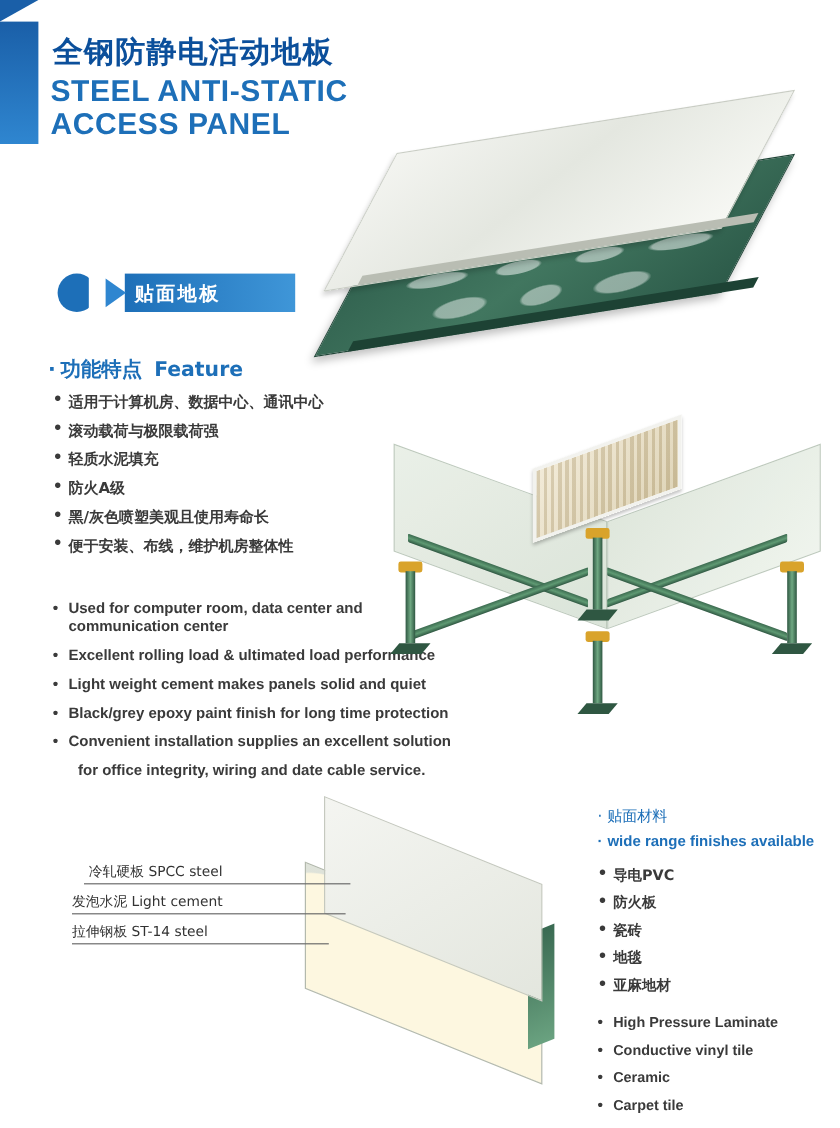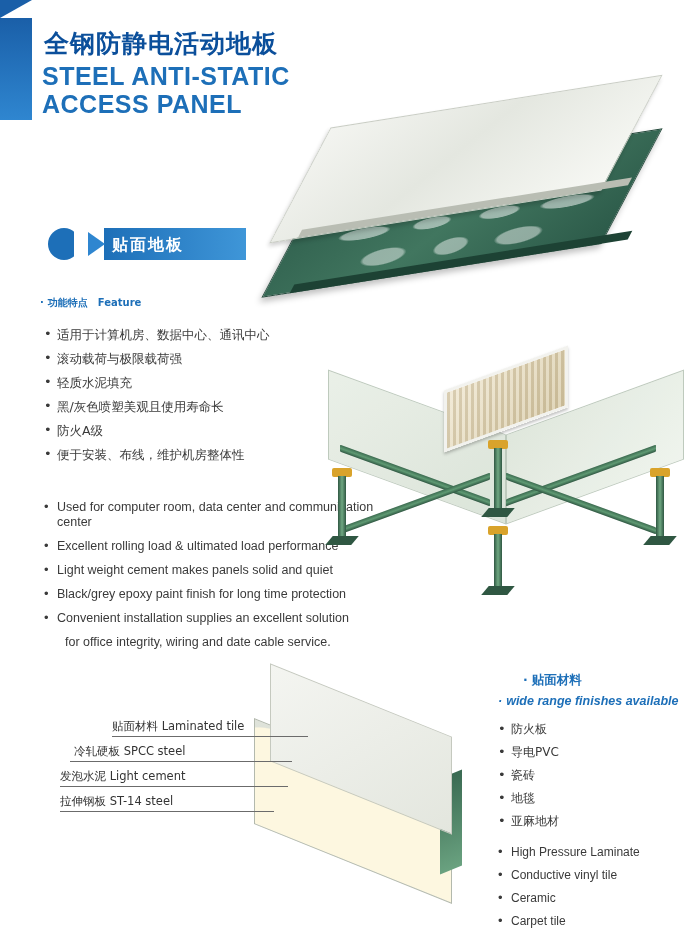--- a/index.html
+++ b/index.html
@@ -177,33 +177,34 @@
     font-weight: bold;
     letter-spacing: 2px;
     font-family: "DejaVu Sans", "Liberation Sans", sans-serif;
   }
 
   
   .feature-heading {
     position: absolute;
     left: 40px;
     top: 296px;
-    font-size: 10px;
+    font-size: 17px;
     font-weight: bold;
     color: #1d6fb8;
     font-family: "DejaVu Sans", "Liberation Sans", sans-serif;
   }
   .feature-heading .dot-lead { color: #1d6fb8; margin-right: 4px; }
   .feature-heading .en { margin-left: 10px; }
 
   
   ul.bullets {
     list-style: none;
     margin: 0;
     padding: 0;
+    font-weight: bold;
   }
   ul.bullets li {
     position: relative;
     padding-left: 13px;
     margin-bottom: 9px;
     font-size: 12.5px;
     color: #3a3a3a;
     line-height: 15px;
   }
   ul.bullets li:before {
@@ -378,32 +379,30 @@
 
   
   .finishes {
     position: absolute;
     left: 498px;
     top: 672px;
     width: 200px;
   }
   .finishes-title-cn {
     font-size: 12.5px;
-    font-weight: bold;
+    font-weight: normal;
     color: #1d6fb8;
     margin-bottom: 5px;
     font-family: "DejaVu Sans", "Liberation Sans", sans-serif;
-    margin-left: 25px;
   }
   .finishes-title-en {
     font-size: 12.5px;
     font-weight: bold;
     color: #1d6fb8;
     margin-bottom: 14px;
-    font-style: italic;
   }
   .finishes ul.bullets li { margin-bottom: 8px; font-size: 12px; }
   .finishes .cn-list { margin-bottom: 16px; font-family: "DejaVu Sans", "Liberation Sans", sans-serif; }
   .lead-dot { margin-right: 4px; }
 </style>
 </head>
 <body>
 
 <div class="header">
   <div class="header-accent"></div>
@@ -432,22 +431,22 @@
 
 <div class="feature-heading">
   <span class="dot-lead">·</span><span>功能特点</span><span class="en">Feature</span>
 </div>
 
 <div class="list-cn">
   <ul class="bullets">
     <li>适用于计算机房、数据中心、通讯中心</li>
     <li>滚动载荷与极限载荷强</li>
     <li>轻质水泥填充</li>
+    <li>防火A级</li>
     <li>黑/灰色喷塑美观且使用寿命长</li>
-    <li>防火A级</li>
     <li>便于安装、布线，维护机房整体性</li>
   </ul>
 </div>
 
 <div class="list-en">
   <ul class="bullets">
     <li>Used for computer room, data center and communication center</li>
     <li>Excellent rolling load &amp; ultimated load performance</li>
     <li>Light weight cement makes panels solid and quiet</li>
     <li>Black/grey epoxy paint finish for long time protection</li>
@@ -485,24 +484,20 @@
 </div>
 
 <div class="cutaway-art">
   <div class="cut-core"></div>
   <div class="cut-side"></div>
   <div class="cut-top"></div>
 </div>
 
 <div class="callouts">
   <div class="callout">
-    <span class="txt" style="left:52px;"><span>贴面材料</span> <span>Laminated tile</span></span>
-    <span class="line" style="left:52px; width:196px;"></span>
-  </div>
-  <div class="callout">
     <span class="txt" style="left:14px;"><span>冷轧硬板</span> <span>SPCC steel</span></span>
     <span class="line" style="left:10px; width:222px;"></span>
   </div>
   <div class="callout">
     <span class="txt" style="left:0px;"><span>发泡水泥</span> <span>Light cement</span></span>
     <span class="line" style="left:0px; width:228px;"></span>
   </div>
   <div class="callout">
     <span class="txt" style="left:0px;"><span>拉伸钢板</span> <span>ST-14 steel</span></span>
     <span class="line" style="left:0px; width:214px;"></span>
@@ -511,22 +506,22 @@
 
 <div class="finishes">
   <div class="finishes-title-cn">
     <span class="lead-dot">·</span><span>贴面材料</span>
   </div>
   <div class="finishes-title-en">
     <span class="lead-dot">·</span><span>wide range finishes available</span>
   </div>
   <div class="cn-list">
     <ul class="bullets">
+      <li>导电PVC</li>
       <li>防火板</li>
-      <li>导电PVC</li>
       <li>瓷砖</li>
       <li>地毯</li>
       <li>亚麻地材</li>
     </ul>
   </div>
   <div class="en-list">
     <ul class="bullets">
       <li>High Pressure Laminate</li>
       <li>Conductive vinyl tile</li>
       <li>Ceramic</li>

